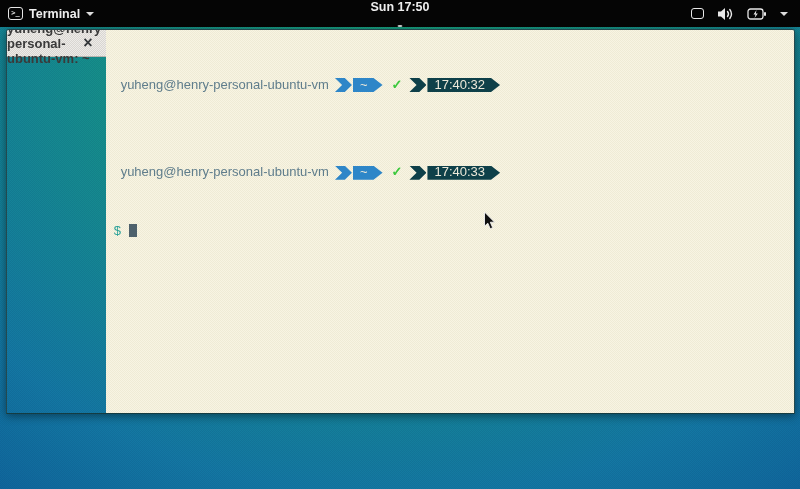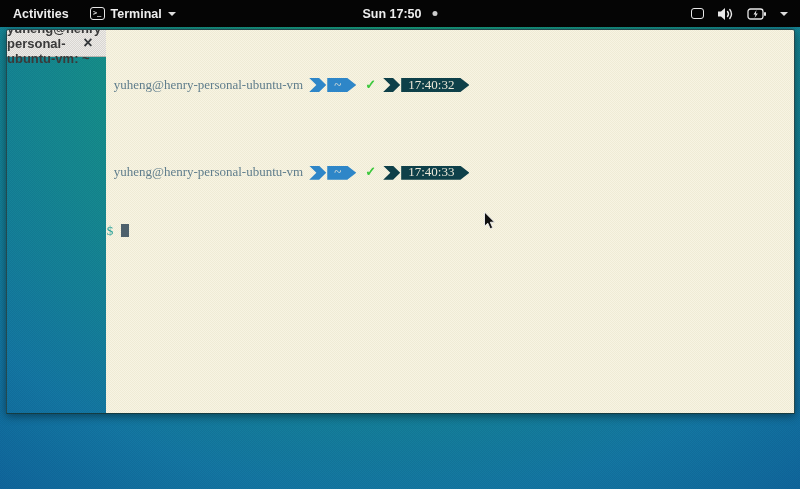--- a/index.html
+++ b/index.html
@@ -23,21 +23,21 @@
     position:absolute;top:0;left:0;right:0;height:27px;background:#050505;
     color:#eee;display:flex;align-items:center;z-index:6;font-size:12.5px;font-weight:700;
   }
   .activities{padding:0 13px;height:100%;display:flex;align-items:center;}
   .appmenu{display:flex;align-items:center;gap:6px;padding:0 8px;height:100%;}
   .term-icon{
     width:15px;height:13px;border:1px solid #e6e6e6;border-radius:3px;box-sizing:border-box;
     font:700 7px/10px "DejaVu Sans Mono",monospace;color:#e6e6e6;text-align:center;overflow:hidden;
   }
   .caret-down{width:0;height:0;border-left:4px solid transparent;border-right:4px solid transparent;border-top:4px solid #ddd;}
-  .clock-wrap{position:absolute;left:50%;transform:translateX(-50%);display:flex;align-items:center;gap:11px;height:100%;}
+  .clock-wrap{position:absolute;left:50%;transform:translateX(-50%);display:flex;align-items:center;gap:11px;height:100%;flex-direction:column;}
   .notif-dot{width:5px;height:5px;border-radius:50%;background:#cdcdcd;}
   .sysicons{margin-left:auto;display:flex;align-items:center;gap:13px;padding-right:12px;height:100%;}
   .screen-glyph{width:13px;height:11px;border:1.5px solid #e8e8e8;border-radius:3px;box-sizing:border-box;}
   
   .window{
     position:absolute;left:6px;top:29px;width:787px;height:383px;
     border:1px solid #23494f;border-bottom-color:#143c42;border-radius:3px 3px 0 0;
     box-shadow:0 2px 10px rgba(0,0,0,.45);
     display:flex;flex-direction:row;overflow:hidden;z-index:3;
   }
@@ -52,23 +52,23 @@
   }
   .close-btn{
     position:absolute;right:13px;top:50%;transform:translateY(-50%);
     color:#333639;font-size:16px;font-weight:700;line-height:1;
   }
   .term{
     flex:1;
     background-color:var(--terminal-bg,#f4f0db);
     background-image:repeating-conic-gradient(#f8f4e3 0% 25%, #efebd5 0% 50%);
     background-size:2px 2px;
-    font-family:Liberation Serif, serif;
+    font-family:Liberation Sans, sans-serif;
     font-size:13px;line-height:14.6px;color:var(--prompt-gray,#5f7d8c);
-    padding:4px 0 0 1px;white-space:pre;
+    padding:4px 0 0 8px;white-space:pre;
   }
   .line{height:14.6px;}
   .prompt-row{display:flex;align-items:center;}
   .ph-user{color:var(--prompt-gray,#5f7d8c);padding-left:7px;}
   .pl-chev{
     width:17px;height:14px;flex:0 0 17px;margin-left:6px;
     background:var(--powerline-blue,#2e86c8);
     clip-path:polygon(0 0,58% 0,100% 50%,58% 100%,0 100%,42% 50%);
   }
   .pl-chev.dark{background:var(--powerline-dark,#0e4049);margin-left:7px;}
@@ -89,23 +89,20 @@
   }
   
   .mouse{position:absolute;left:483px;top:211px;z-index:9;}
 </style>
 </head>
 <body>
 
 <div class="wallpaper"></div>
 
 <div class="topbar">
-  <div class="activities">
-    <span>Activities</span>
-  </div>
   <div class="appmenu">
     <span class="term-icon">&gt;_</span>
     <span>Terminal</span>
     <span class="caret-down"></span>
   </div>
   <div class="clock-wrap">
     <span>Sun 17:50</span>
     <span class="notif-dot"></span>
   </div>
   <div class="sysicons">

